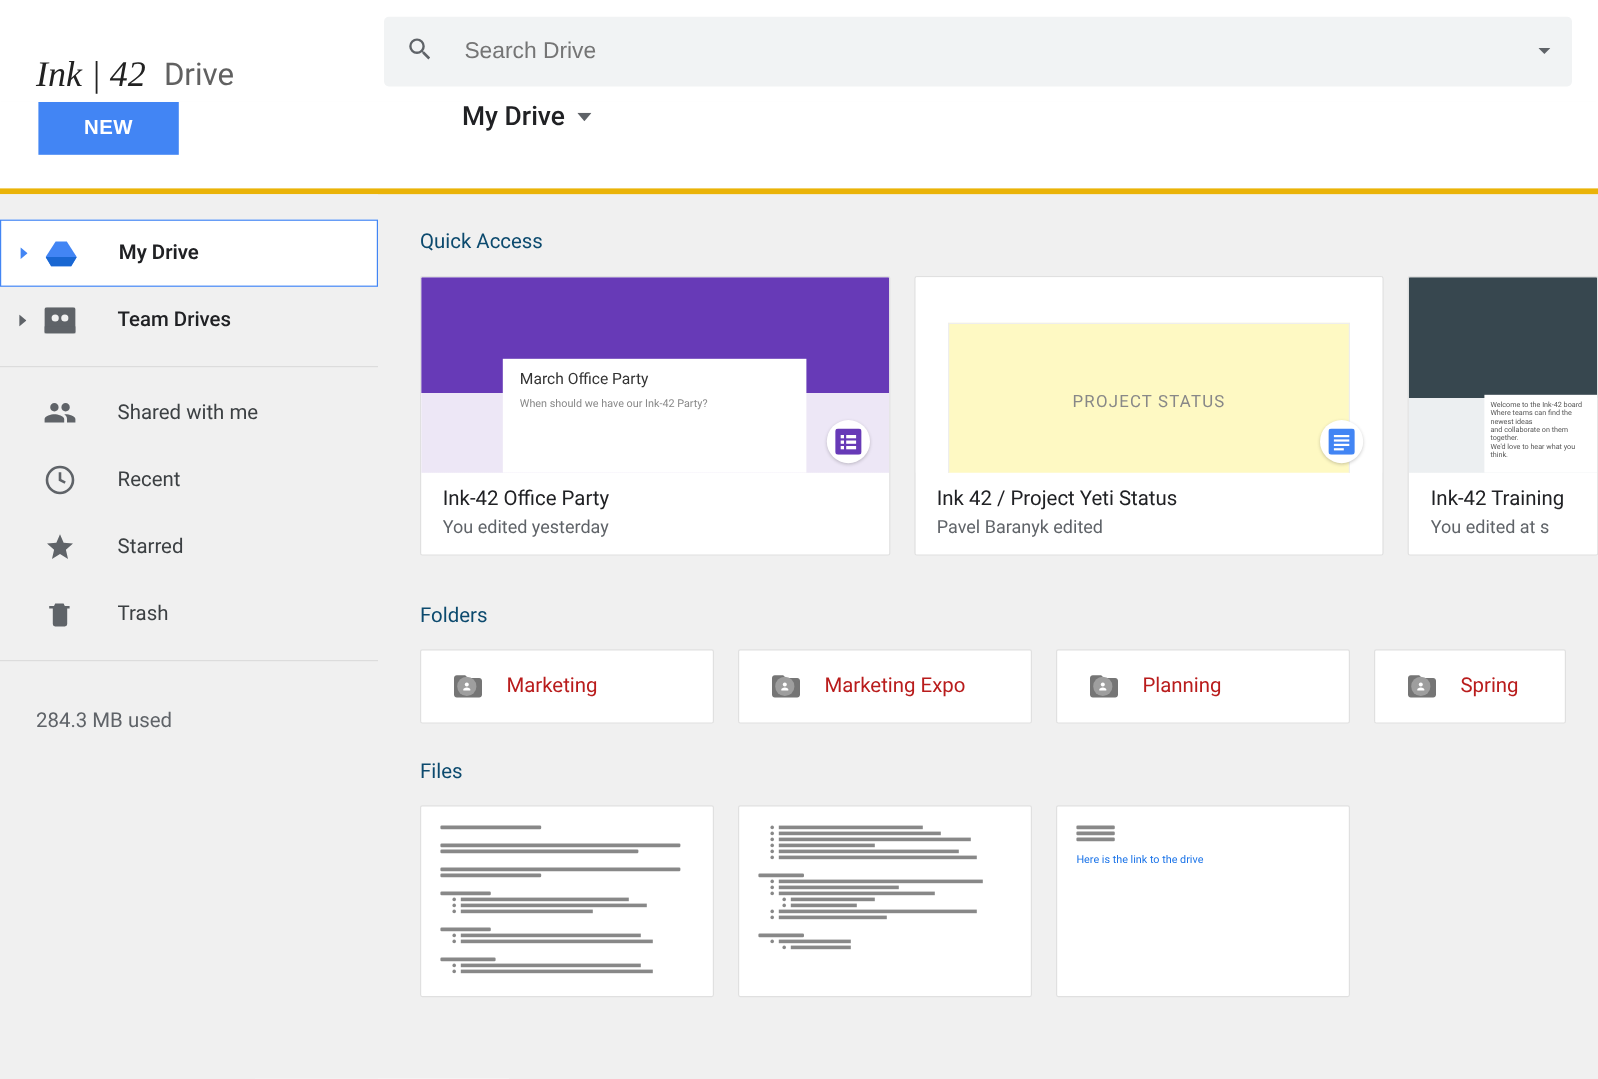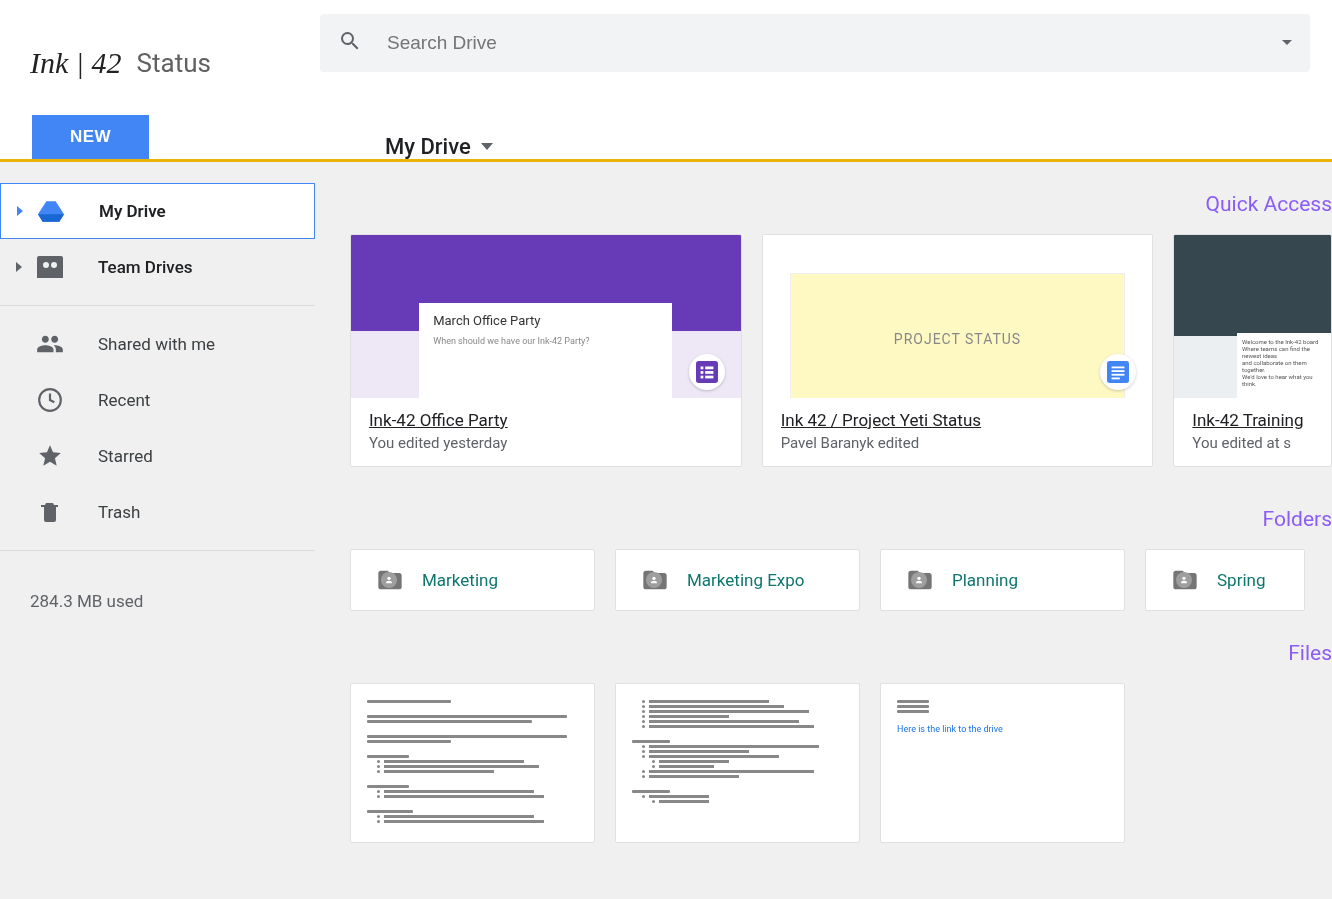--- a/index.html
+++ b/index.html
@@ -8,21 +8,21 @@
 .header { display: flex; align-items: center; padding: 10px 20px 10px 30px; background: #fff; gap: 30px; height: 85px; }
 .logo-wrap { display: flex; align-items: center; gap: 15px; min-width: 260px; margin-top: 41px; }
 .logo-text { font-family: 'Brush Script MT', cursive; font-style: italic; font-size: 30px; font-weight: 500; color: #222; }
 .drive-label { font-size: 26px; color: #616161; }
 .search-bar { flex: 1; display: flex; align-items: center; background: #f1f3f4; border-radius: 4px; height: 58px; padding: 0 18px; max-width: 990px; }
 .search-bar svg { width: 24px; height: 24px; fill: #5f6368; }
 .search-bar input { flex: 1; border: none; background: transparent; font-size: 19px; color: #7f1d1d; margin-left: 25px; outline: none; }
 .dropdown-caret { display: flex; }
 .dropdown-caret svg { width: 10px; height: 5px; fill: #5f6368; }
 
-.toolbar-row { display: flex; height: 77px; background: #fff; align-items: flex-end; border-bottom: 3px solid #eab308; box-shadow: 0 2px 3px rgba(0,0,0,0.06); }
+.toolbar-row { display: flex; height: 77px; background: #fff; align-items: flex-start; border-bottom: 5px solid #eab308; box-shadow: 0 2px 3px rgba(0,0,0,0.06); }
 .new-btn-wrap { width: 350px; padding-left: 32px; }
 .new-btn { background: #4285f4; color: #fff; border: none; font-size: 17px; font-weight: 600; letter-spacing: 0.4px; padding: 12px 38px; cursor: pointer; }
 .breadcrumb { display: flex; align-items: center; gap: 10px; font-size: 22px; font-weight: 500; color: #202124; cursor: pointer; margin-left: 35px; }
 .breadcrumb svg { width: 12px; height: 7px; fill: #5f6368; }
 
 .body-area { display: flex; flex: 1; min-height: 0; background: #f0f0f0; }
 .sidebar { width: 315px; background: #f0f0f0; padding-top: 21px; }
 .side-item { display: flex; align-items: center; height: 56px; padding-left: 12px; gap: 6px; cursor: pointer; font-size: 17px; color: #202124; }
 .side-item.active { background: #fff; border: 1px solid #4285f4; width: 315px; }
 .side-item .expand { width: 14px; display: flex; justify-content: center; color: #5f6368; }
@@ -30,47 +30,47 @@
 .side-item .icon-slot { width: 36px; display: flex; justify-content: center; align-items: center; }
 .side-item .label { font-weight: 500; margin-left: 24px; }
 .side-item.active .label { font-weight: 600; }
 .side-divider { height: 1px; background: #dcdcdc; margin: 10px 0 10px 0; width: 100%; }
 .side-item.secondary { padding-left: 32px; }
 .side-item.secondary .icon-slot { width: 36px; }
 .side-item.secondary .label { margin-left: 24px; font-weight: 400; color: #3c4043; font-size: 17px; }
 .storage-used { padding: 30px 0 0 30px; color: #5f6368; font-size: 17px; }
 
 .content { flex: 1; padding: 30px 0 0 35px; overflow: hidden; }
-.section-title { font-size: 21px; color: #8b5cf6; margin-bottom: 18px; text-align: right; }
+.section-title { font-size: 17px; color: #0c4a6e; margin-bottom: 18px; }
 .qa-row { display: flex; gap: 20px; margin-bottom: 40px; }
 .qa-card { width: 395px; height: 233px; background: #fff; border: 1px solid #e0e0e0; border-radius: 2px; display: flex; flex-direction: column; position: relative; overflow: hidden; }
 .qa-card.cut { width: 160px; }
 .qa-thumb { flex: 1; position: relative; overflow: hidden; }
 .thumb1 { background: linear-gradient(to bottom, #673ab7 0%, #673ab7 59%, #ede7f6 59%, #ede7f6 100%); display: flex; justify-content: center; align-items: flex-end; }
 .thumb1-inner { background: #fff; width: 65%; height: 58%; padding: 10px 14px; font-size: 12px; color: #333; margin-bottom: 0; }
 .thumb1-inner .t-title { font-size: 13px; margin-bottom: 8px; color: #333; }
 .thumb1-inner .t-sub { font-size: 9px; color: #888; }
 .thumb2 { background: #fff; display: flex; justify-content: center; align-items: center; }
 .thumb2-inner { width: 86%; height: 80%; background: #fef9c3; border: 1px solid #eee; display: flex; justify-content: center; align-items: center; font-size: 14px; color: #888; letter-spacing: 1px; margin-top: 44px; }
 .thumb3 { background: linear-gradient(to bottom, #37474f 0%, #37474f 62%, #eceff1 62%); }
 .thumb3 .t3-box { position: absolute; right: 0; top: 60%; width: 60%; height: 40%; background: #fff; font-size: 6px; padding: 5px; color: #555; }
 .qa-type-badge { position: absolute; right: 16px; bottom: 76px; width: 36px; height: 36px; border-radius: 50%; background: #fff; display: flex; justify-content: center; align-items: center; box-shadow: 0 1px 3px rgba(0,0,0,0.2); }
 .qa-type-badge .inner { width: 22px; height: 22px; display: flex; justify-content: center; align-items: center; }
 .qa-meta { padding: 12px 18px 14px; }
-.qa-title { font-size: 17px; color: #202124; margin-bottom: 4px; white-space: nowrap; overflow: hidden; text-decoration: underline; }
+.qa-title { font-size: 17px; color: #202124; margin-bottom: 4px; white-space: nowrap; overflow: hidden; }
 .qa-subtitle { font-size: 15px; color: #5f6368; white-space: nowrap; overflow: hidden; }
 
 .folders-row { display: flex; gap: 20px; margin-bottom: 30px; }
 .folder-card { width: 245px; height: 62px; background: #fff; border: 1px solid #e0e0e0; border-radius: 2px; display: flex; align-items: center; padding: 0 0 0 25px; cursor: pointer; }
 .folder-card.cut { width: 160px; }
 .folder-icon-wrap { width: 28px; height: 28px; position: relative; }
 .folder-icon-wrap svg { width: 28px; height: 28px; fill: #757575; }
 .folder-avatar { position: absolute; left: 5px; top: 6px; width: 16px; height: 16px; background: #9e9e9e; border-radius: 50%; display: flex; justify-content: center; align-items: center; }
 .folder-avatar svg { width: 10px; height: 10px; fill: #fff; }
-.folder-name { margin-left: 18px; font-size: 17px; color: #0f766e; white-space: nowrap; overflow: hidden; }
+.folder-name { margin-left: 18px; font-size: 17px; color: #b91c1c; white-space: nowrap; overflow: hidden; }
 
 .files-row { display: flex; gap: 20px; }
 .file-card { width: 245px; height: 160px; background: #fff; border: 1px solid #e0e0e0; border-radius: 2px; overflow: hidden; }
 .file-card.cut { width: 160px; }
 .doc-thumb { width: 100%; height: 100%; padding: 14px 16px; font-size: 6px; color: #555; line-height: 1.5; }
 .doc-thumb .line { height: 3px; background: #888; margin: 2px 0; border-radius: 1px; }
 .doc-thumb .line.sh { width: 40%; }
 .doc-thumb .line.md { width: 78%; }
 .doc-thumb .line.lg { width: 95%; }
 .doc-thumb .gap { height: 8px; }
@@ -83,21 +83,21 @@
 .purple-inner .chk { font-size: 7px; color: #666; margin: 3px 0; }
 .blue-link { color: #1a73e8; font-size: 9px; }
 </style>
 </head>
 <body>
 
 <div class="app">
   <div class="header">
     <div class="logo-wrap">
       <span class="logo-text">Ink | 42</span>
-      <span class="drive-label">Status</span>
+      <span class="drive-label">Drive</span>
     </div>
     <div class="search-bar">
       <span>
         <svg viewBox="0 0 24 24">
             <path d="M15.5 14h-.79l-.28-.27A6.471 6.471 0 0016 9.5 6.5 6.5 0 109.5 16c1.61 0 3.09-.59 4.23-1.57l.27.28v.79l5 5L20.49 19l-5-5zm-6 0C7.01 14 5 11.99 5 9.5S7.01 5 9.5 5 14 7.01 14 9.5 11.99 14 9.5 14z"></path>
           </svg>
       </span>
       <input type="text" placeholder="Search Drive" style="">
       <span class="dropdown-caret">
         <svg viewBox="0 0 10 5">

